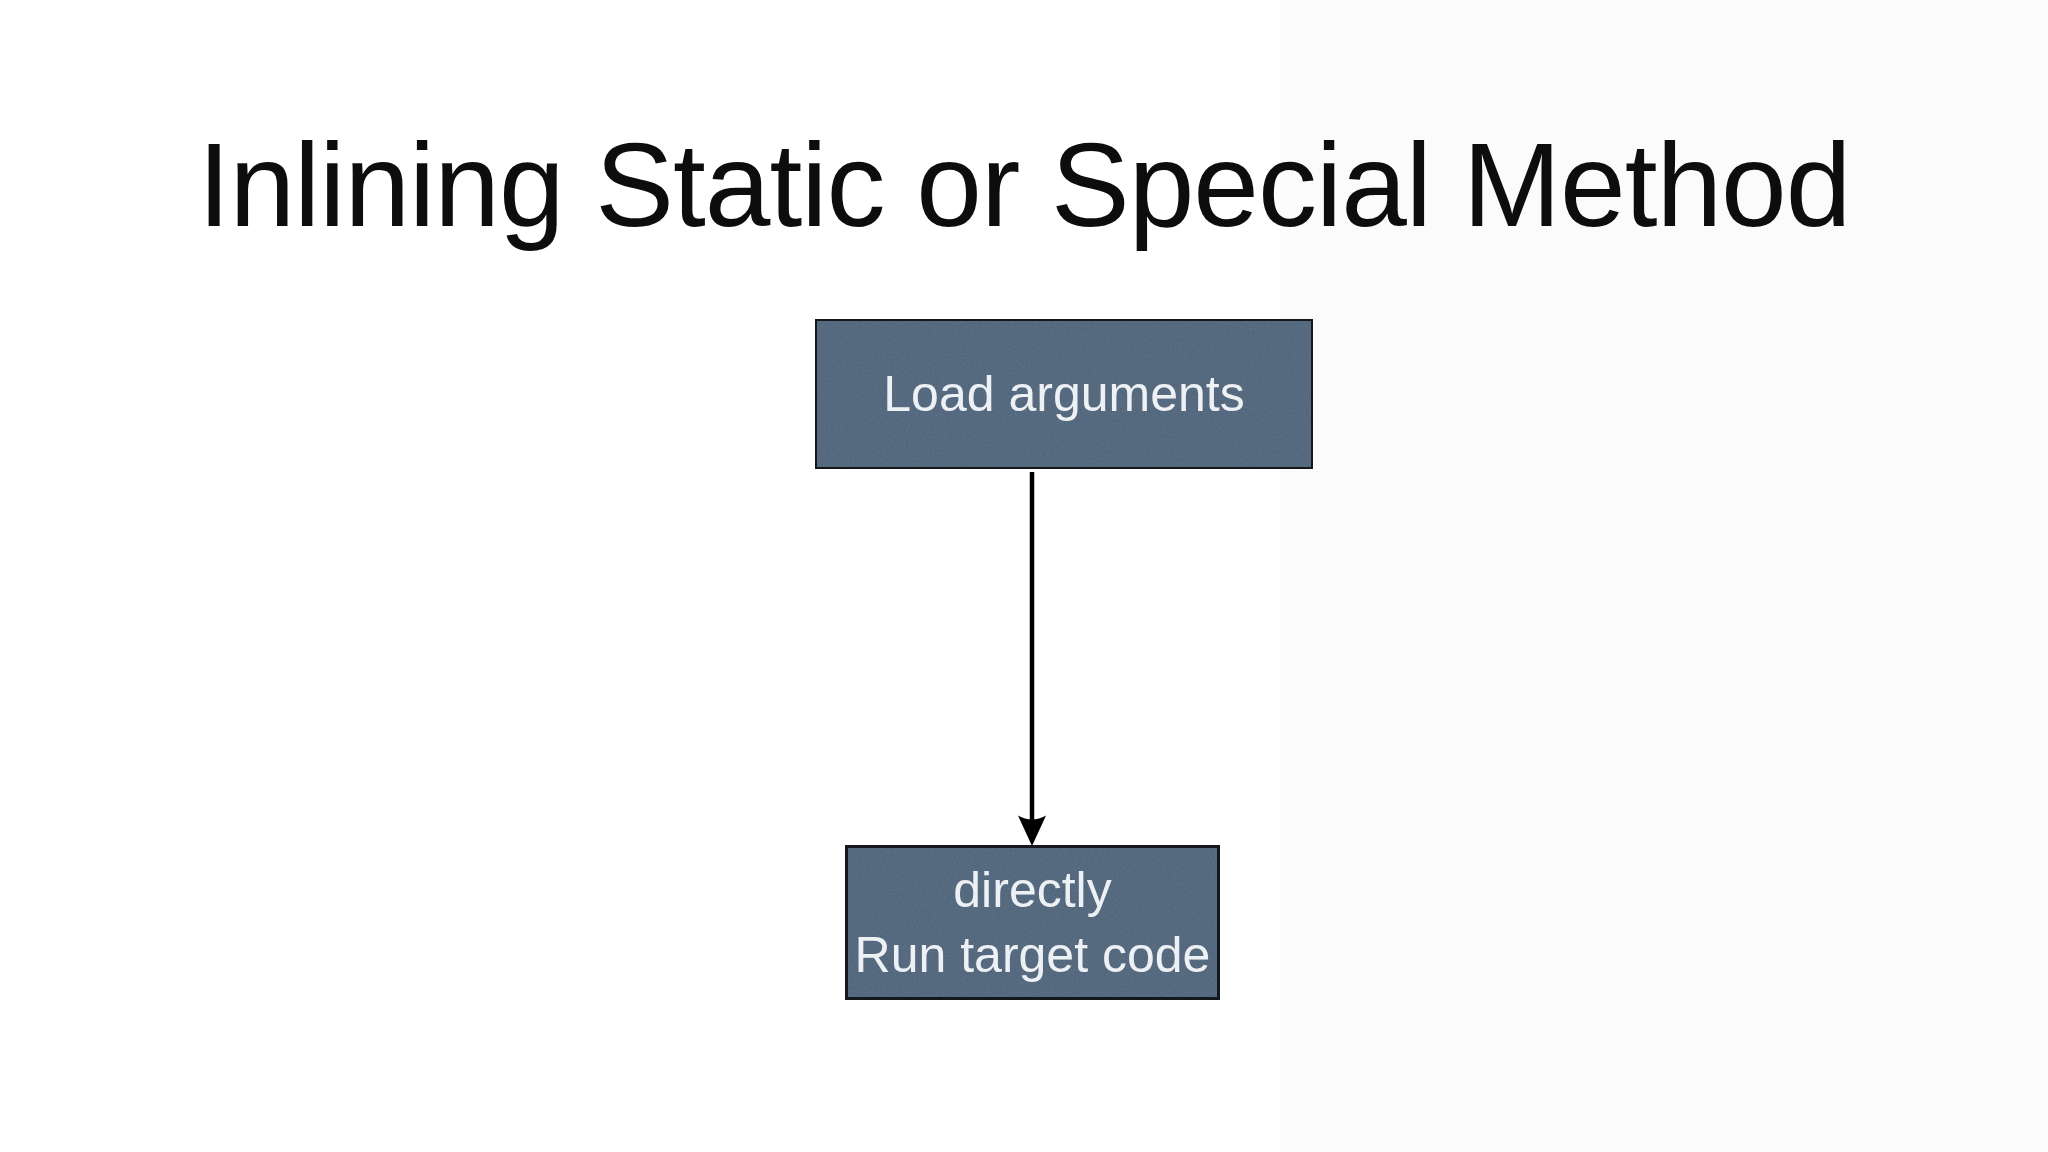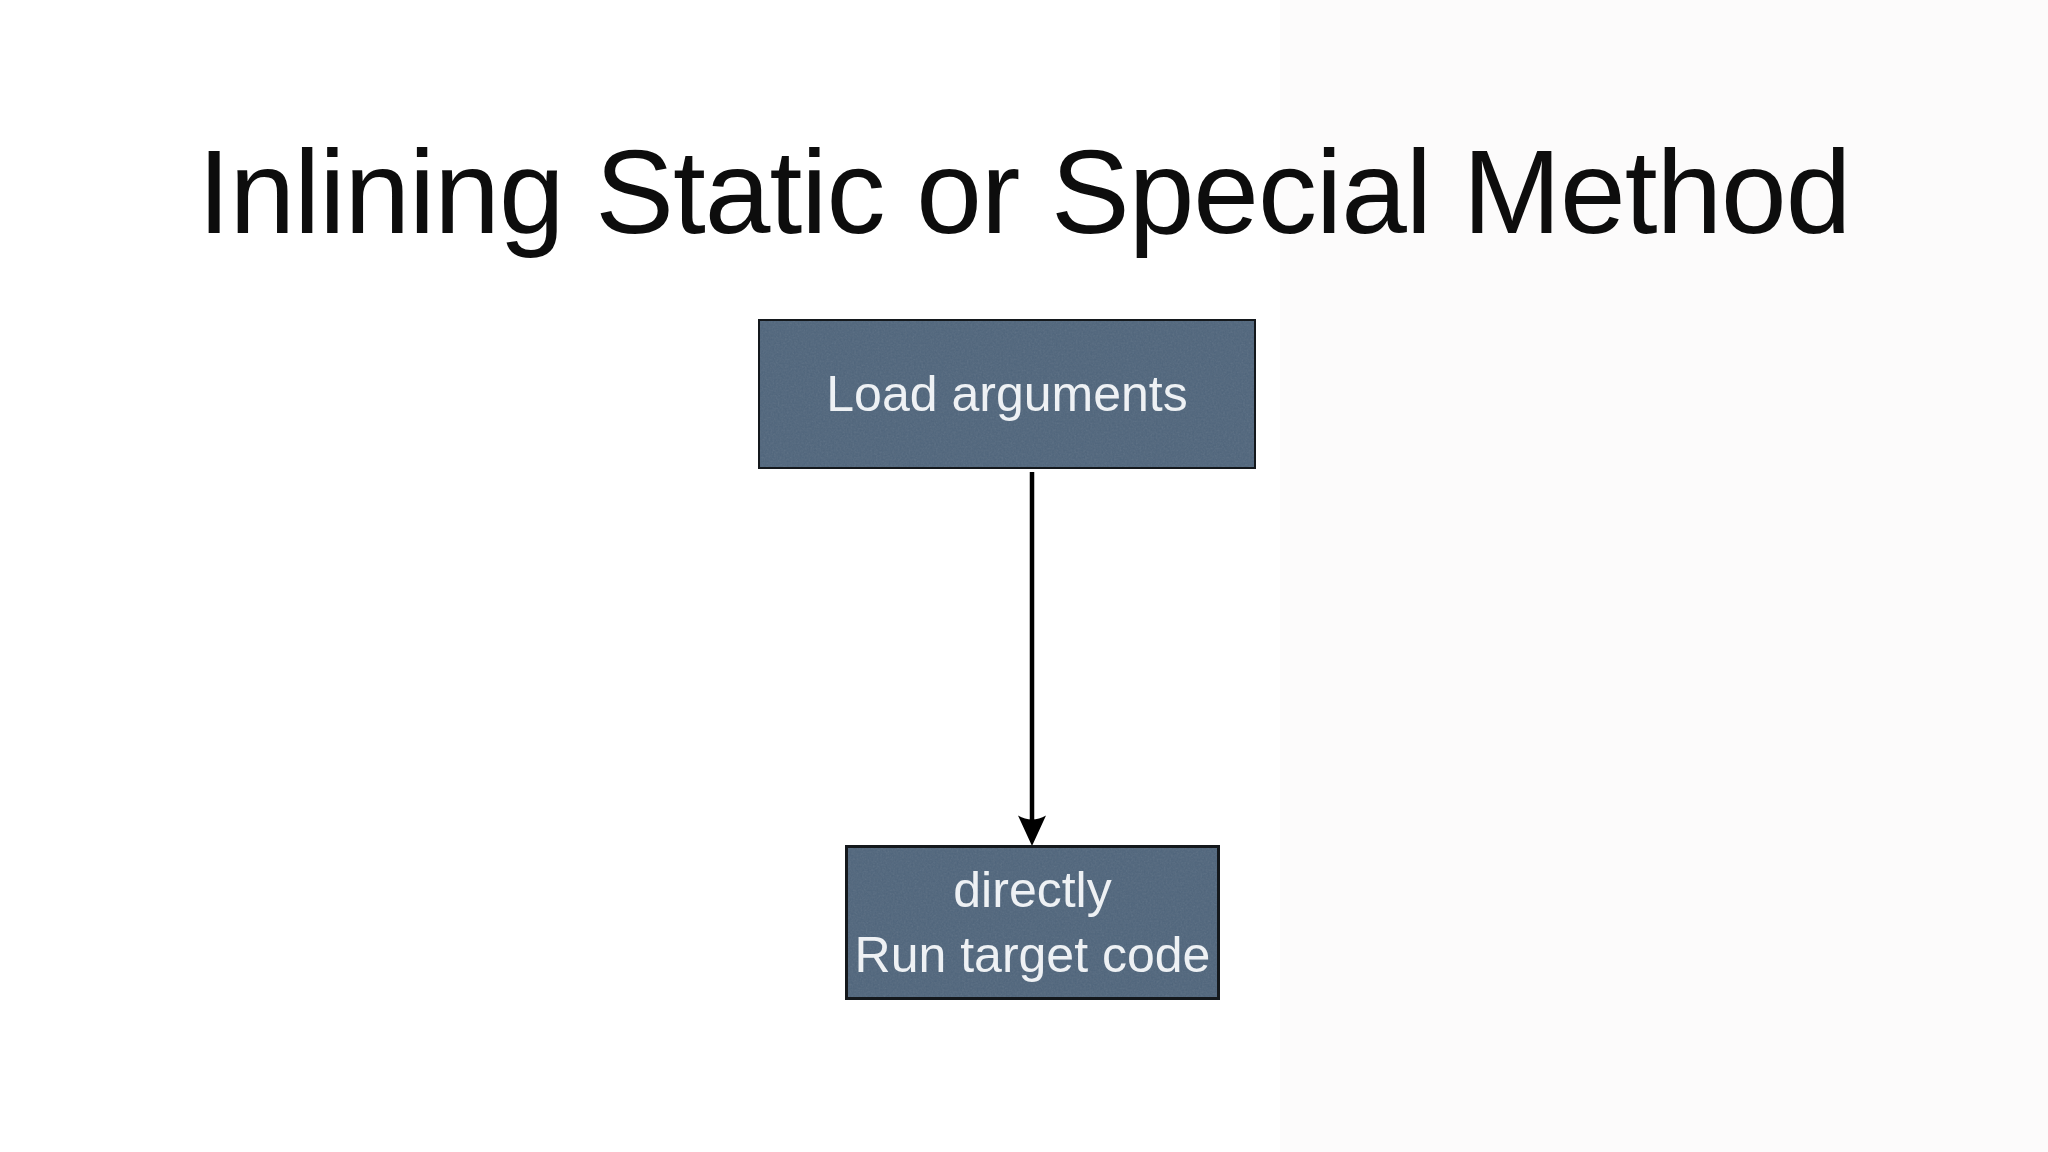--- a/index.html
+++ b/index.html
@@ -16,21 +16,21 @@
   }
   .right-shade {
     position: absolute;
     left: 1280px; top: 0;
     width: 768px; height: 1152px;
     background: var(--shade, #fcfbfb);
   }
   .slide-title {
     position: absolute;
     left: 0; right: 0; top: 118px;
-    margin: 15px;
+    margin: 8px;
     text-align: center;
     font-size: 118px;
     line-height: 118px;
     font-weight: 300;
     letter-spacing: -1px;
     color: var(--title-color, #0d0d0d);
     white-space: nowrap;
   }
   .node {
     position: absolute;
@@ -47,21 +47,21 @@
     box-sizing: border-box;
     overflow: hidden;
   }
   .node .tex {
     position: absolute;
     left: 0; top: 0; width: 100%; height: 100%;
     pointer-events: none;
   }
   .node .label-line { position: relative; z-index: 1; }
   .node-load {
-    left: 758px; top: 319px;
+    left: 815px; top: 319px;
     width: 498px; height: 150px;
     border: 2px solid var(--node-border, #14181c);
   }
   .node-run {
     left: 845px; top: 845px;
     width: 375px; height: 155px;
     border: 3px solid var(--node-border, #14181c);
   }
   .edge-layer {
     position: absolute;

